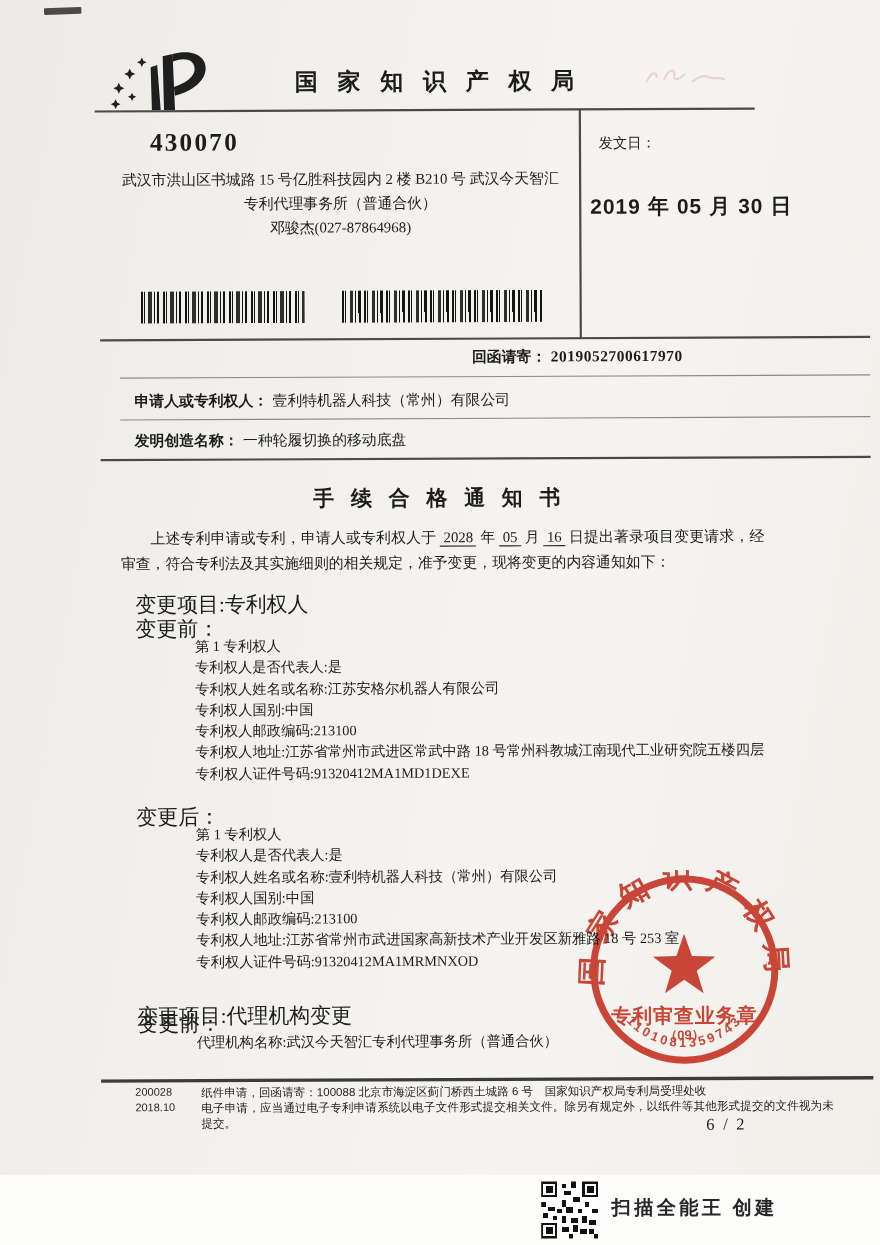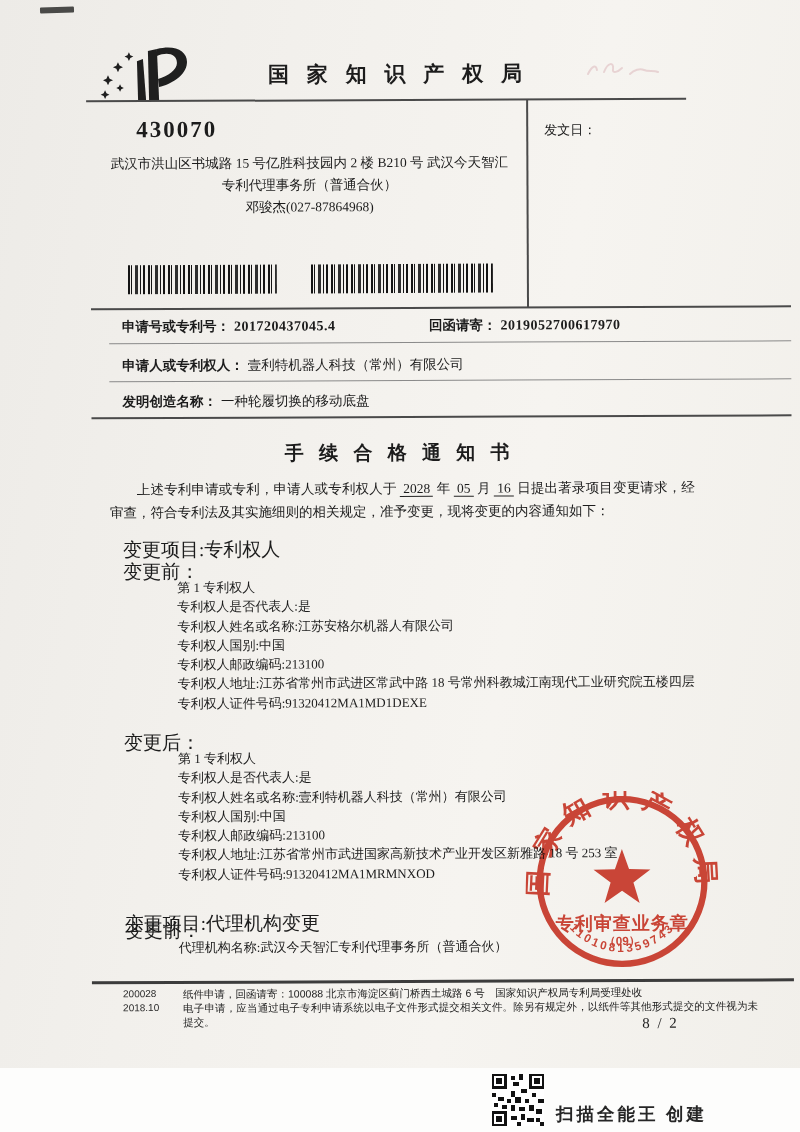--- a/index.html
+++ b/index.html
@@ -62,30 +62,27 @@
     <div class="line" style="left:528px;top:100px;width:2px;height:208px;"></div>
 
     <div class="abs" style="left:138px;top:116px;font-size:23px;font-weight:bold;letter-spacing:2px;">430070</div>
     <div class="abs addr" style="left:105px;top:152px;">
       <div>武汉市洪山区书城路 15 号亿胜科技园内 2 楼 B210 号 武汉今天智汇</div>
       <div>专利代理事务所（普通合伙）</div>
       <div>邓骏杰(027-87864968)</div>
     </div>
 
     <div class="abs" style="left:546px;top:122px;font-size:13px;">发文日：</div>
+    <div class="abs hei" style="left:538px;top:176px;font-size:19px;font-weight:600;letter-spacing:1px;">2019 年 05 月 30 日</div>
 
     <div class="barcode" style="left:129px;top:264px;width:149px;height:29px;"></div>
     <div class="barcode" style="left:312px;top:264px;width:182px;height:29px;"></div>
 
     <div class="line" style="left:92px;top:307px;width:700px;height:2px;"></div>
 
-    <div class="abs" style="left:123px;top:316px;white-space:nowrap;">
-      <span class="rowlabel">申请号或专利号：</span>
-      <span class="rowval">201720437045.4</span>
-    </div>
     <div class="abs" style="left:430px;top:316px;white-space:nowrap;">
       <span class="rowlabel">回函请寄：</span>
       <span class="rowval">2019052700617970</span>
     </div>
     <div class="line thin" style="left:110px;top:342px;width:682px;height:1px;"></div>
 
     <div class="abs" style="left:123px;top:355px;white-space:nowrap;">
       <span class="rowlabel">申请人或专利权人：</span>
       <span style="font-size:13.5px;">壹利特机器人科技（常州）有限公司</span>
     </div>
@@ -132,21 +129,21 @@
 
     <div class="line" style="left:90px;top:980px;width:702px;height:3px;background:#3c3c3c;"></div>
     <div class="abs foot-small hei" style="left:121px;top:986px;">
       <div>200028</div>
       <div>2018.10</div>
     </div>
     <div class="abs foot-text hei" style="left:181px;top:986px;">
       <div>纸件申请，回函请寄：100088 北京市海淀区蓟门桥西土城路 6 号　国家知识产权局专利局受理处收</div>
       <div>电子申请，应当通过电子专利申请系统以电子文件形式提交相关文件。除另有规定外，以纸件等其他形式提交的文件视为未提交。</div>
     </div>
-    <div class="abs" style="left:640px;top:1016px;font-size:15px;letter-spacing:2px;">8 / 2</div>
+    <div class="abs" style="left:640px;top:1016px;font-size:15px;letter-spacing:2px;">6 / 2</div>
 
     <div class="stamp-wrap">
       <svg width="193" height="181" viewBox="0 0 200 200">
         <defs>
           <path id="arcTop" d="M 22,128 A 83,83 0 1 1 178,128" fill="none"></path>
           <path id="arcBottom" d="M 32,138 A 78,78 0 0 0 168,138" fill="none"></path>
         </defs>
         <circle cx="100" cy="100" r="91" fill="none" stroke="#c43222" stroke-width="7"></circle>
         <polygon fill="#c43222" points="100,64 107.8,86.3 131.4,86.8 112.6,101.1 119.4,123.7 100,110.2 80.6,123.7 87.4,101.1 68.6,86.8 92.2,86.3"></polygon>
         <text fill="#c43222" font-size="29" font-weight="bold" letter-spacing="13" font-family="Liberation Sans, sans-serif">
@@ -194,16 +191,16 @@
           <rect x="18" y="15" width="2" height="3"></rect>
           <rect x="21" y="17" width="3" height="2"></rect>
         <rect x="9" y="20" width="3" height="2"></rect>
           <rect x="14" y="19" width="2" height="3"></rect>
           <rect x="17" y="21" width="3" height="2"></rect>
         <rect x="12" y="23" width="2" height="2"></rect>
           <rect x="21" y="21" width="2" height="2"></rect>
           <rect x="23" y="23" width="2" height="2"></rect>
       </g>
     </svg>
-    <div class="abs scanner-label" style="left:556px;top:34px;">扫描全能王 创建</div>
+    <div class="abs scanner-label" style="left:556px;top:18px;">扫描全能王 创建</div>
   </div>
 
 </div>
 
 </body></html>

